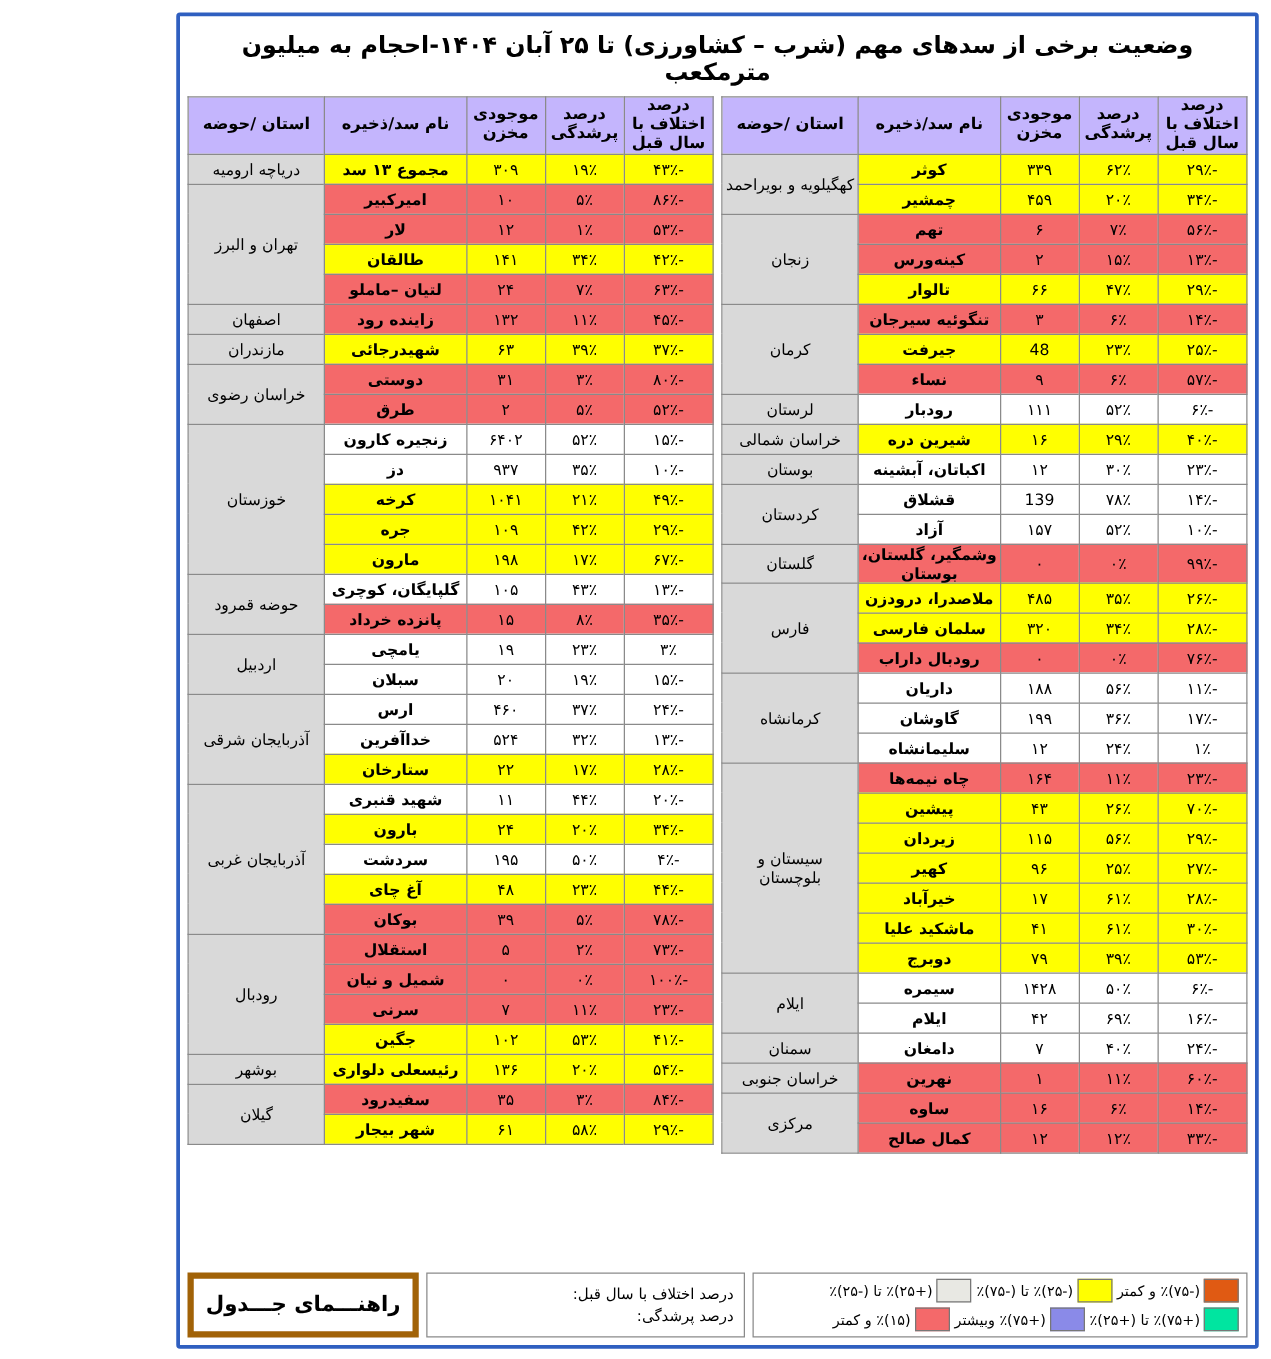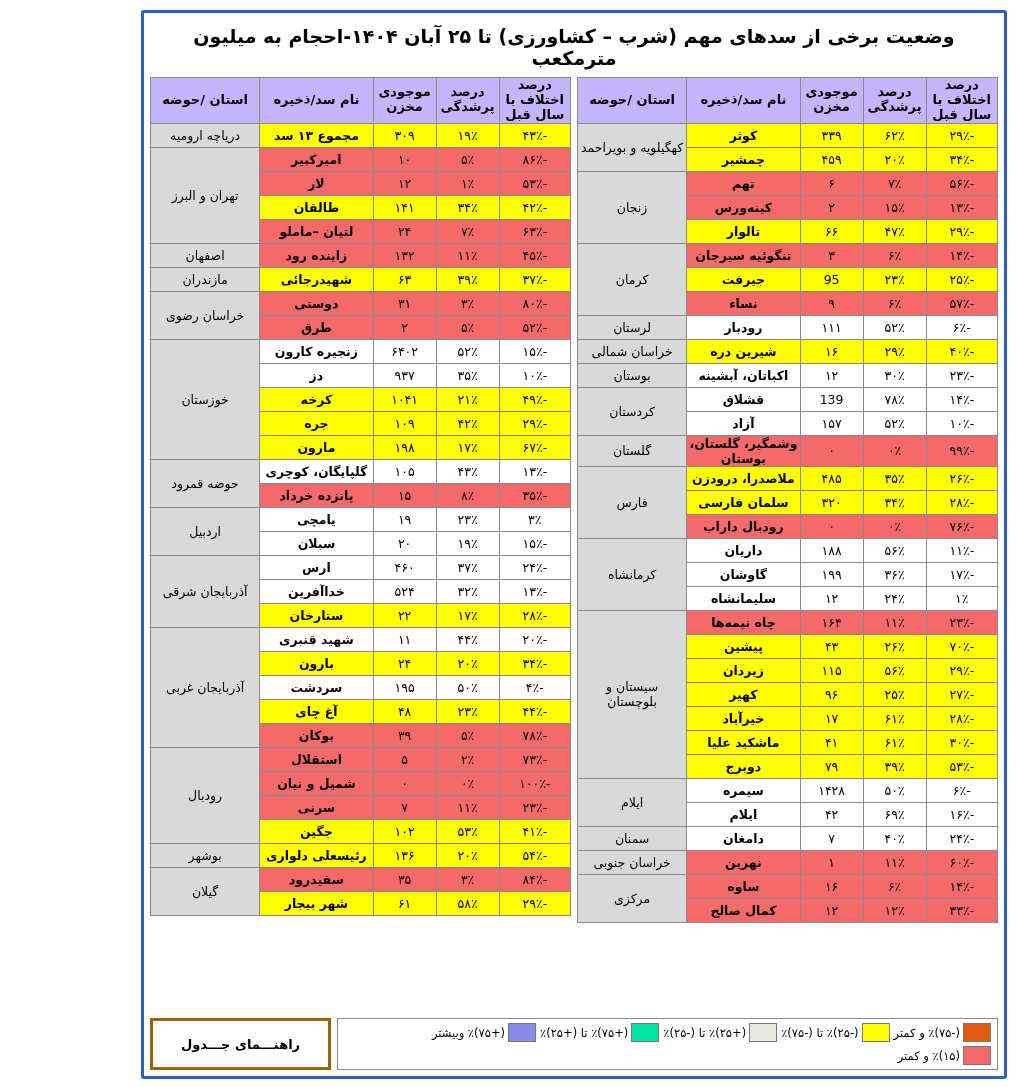--- a/index.html
+++ b/index.html
@@ -46,22 +46,22 @@
   }
   .legend-item{display:flex;flex-direction:row;align-items:center;gap:3px;}
   .sw{width:26px;height:17px;border:1px solid #777;display:inline-block;}
   .lg-txt{font-size:11.5px;color:#000;white-space:nowrap;}
   .legend-right{
     width:255px;border:1px solid #8a8a8a;background:#fff;display:flex;flex-direction:column;
     justify-content:center;padding:3px 8px;box-sizing:border-box;
   }
   .legend-right .lr-line{font-size:12px;text-align:right;padding:2px 0;}
   .legend-title-box{
-    width:175px;border:3px solid #a16207;display:flex;align-items:center;justify-content:center;
-    font-weight:bold;font-size:13px;background:#fff;
+    width:175px;border:5px solid #a16207;display:flex;align-items:center;justify-content:center;
+    font-weight:bold;font-size:17px;background:#fff;
   }
 </style>
 </head>
 <body>
 
 <div id="page">
   <div class="frame">
 
     <div class="title-bar">وضعیت برخی از سدهای مهم (شرب – کشاورزی) تا ۲۵ آبان ۱۴۰۴-احجام به میلیون مترمکعب</div>
 
@@ -119,21 +119,21 @@
             <tr>
               <td class="r">-۱۴٪</td>
               <td class="r">۶٪</td>
               <td class="r">۳</td>
               <td class="r name">تنگوئیه سیرجان</td>
               <td class="prov" rowspan="3">کرمان</td>
             </tr>
             <tr>
               <td class="y">-۲۵٪</td>
               <td class="y">۲۳٪</td>
-              <td class="y">95</td>
+              <td class="y">48</td>
               <td class="y name">جیرفت</td>
             </tr>
             <tr>
               <td class="r">-۵۷٪</td>
               <td class="r">۶٪</td>
               <td class="r">۹</td>
               <td class="r name">نساء</td>
             </tr>
             <tr>
               <td class="w">-۶٪</td>
@@ -553,17 +553,21 @@
           </div>
           <div class="legend-item">
             <span class="sw" style="background: rgb(138, 138, 232);"></span>
             <span class="lg-txt">(+۷۵)٪ وبیشتر</span>
           </div>
           <div class="legend-item">
             <span class="sw" style="background: rgb(244, 105, 106);"></span>
             <span class="lg-txt">(۱۵)٪ و کمتر</span>
           </div>
         </div>
+      <div class="legend-right">
+        <div class="lr-line">درصد اختلاف با سال قبل:</div>
+        <div class="lr-line">درصد پرشدگی:</div>
+      </div>
       <div class="legend-title-box">راهنـــمای جـــدول</div>
     </div>
 
   </div>
 </div>
 
 </body></html>

